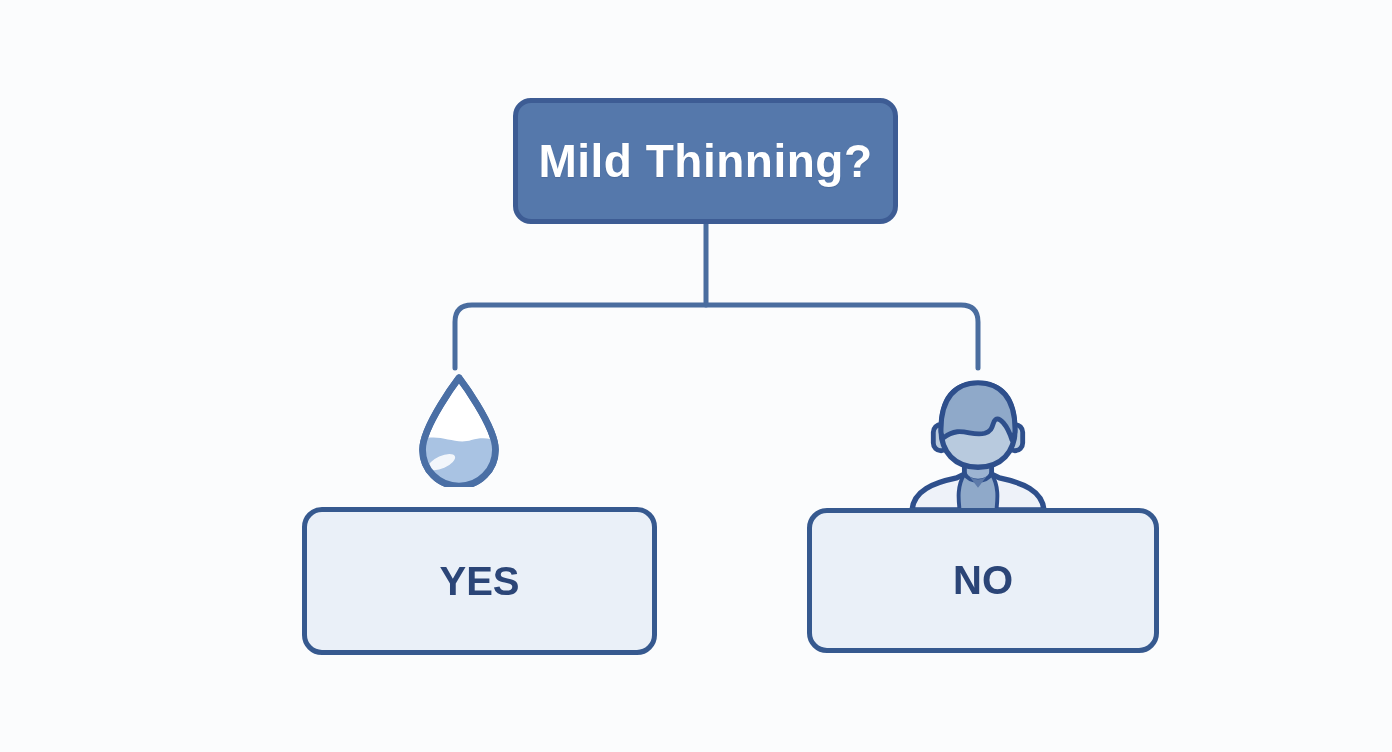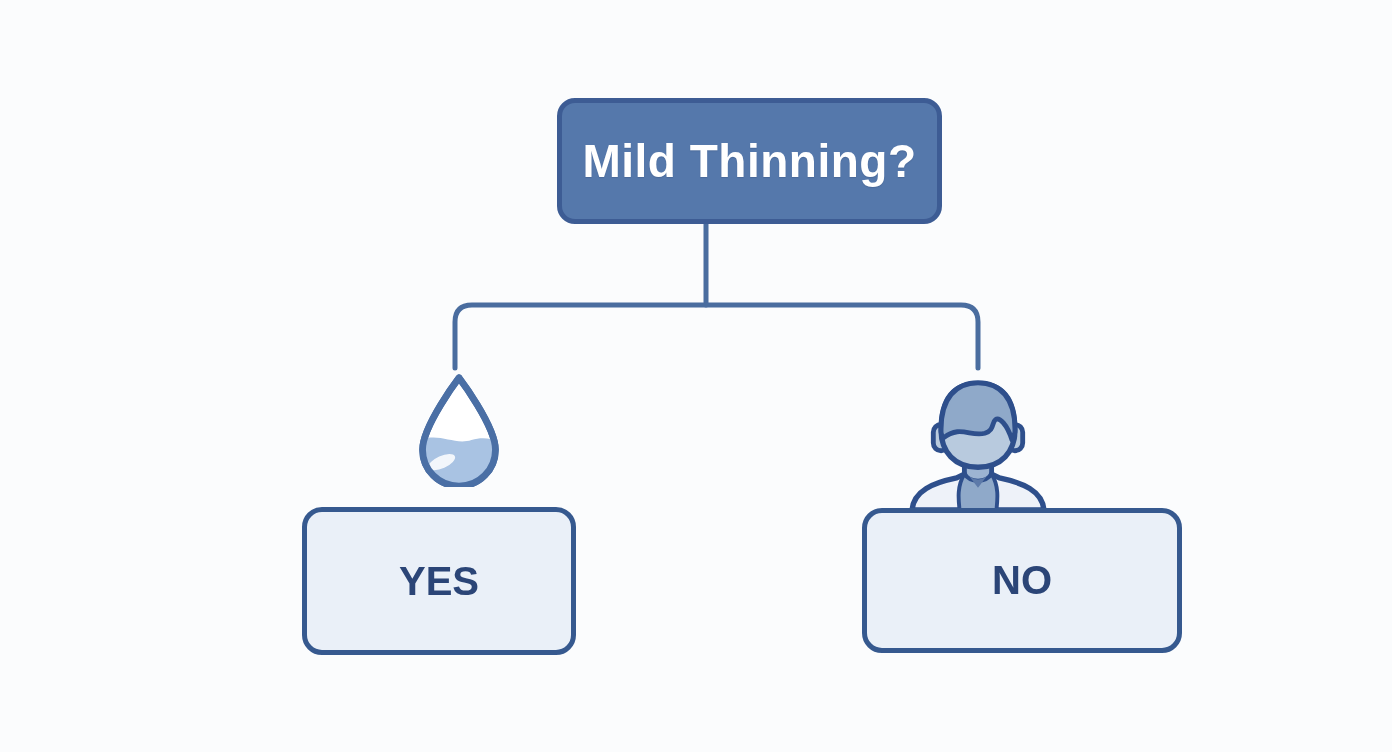--- a/index.html
+++ b/index.html
@@ -13,42 +13,41 @@
   .connector-svg path{stroke:var(--connector,#4a6d9f); stroke-width:5; fill:none; stroke-linecap:round;}
 
   .root-node{
     position:absolute; left:513px; top:98px; width:385px; height:126px;
     box-sizing:border-box;
     background:var(--root-fill,#5578ab);
     border:5px solid var(--root-border,#3d5c94);
     border-radius:18px;
     display:flex; align-items:center; justify-content:center;
     z-index:2;
-    margin-left:44px;
   }
   .root-label{
     color:var(--root-text,#ffffff);
     font-size:46px; font-weight:bold; letter-spacing:0.5px;
     text-shadow:0 1px 1px rgba(40,60,100,.25);
   }
 
   .icon-wrap{position:absolute; z-index:1;}
   .droplet-wrap{left:414px; top:372px; width:90px; height:115px;}
   .doctor-wrap{left:898px; top:374px; width:160px; height:136px;}
 
   .branch-node{
     position:absolute; box-sizing:border-box;
     background:var(--branch-fill,#eaf0f8);
     border:5px solid var(--branch-border,#36598f);
     border-radius:20px;
     display:flex; flex-direction:column; align-items:center; justify-content:center;
     z-index:2;
   }
-  .branch-yes{left:302px; top:507px; width:274px; height:148px;}
-  .branch-no{left:862px; top:508px; width:320px; height:145px;}
+  .branch-yes{left:302px; top:507px; width:355px; height:148px;}
+  .branch-no{left:807px; top:508px; width:352px; height:145px;}
   .answer-label, .action-label{
     color:var(--branch-text,#2b4577);
     font-size:40px; font-weight:bold; line-height:1.16; text-align:center;
   }
   .action-label{max-width:232px;}
 </style>
 </head>
 <body>
 
 <div class="stage">

